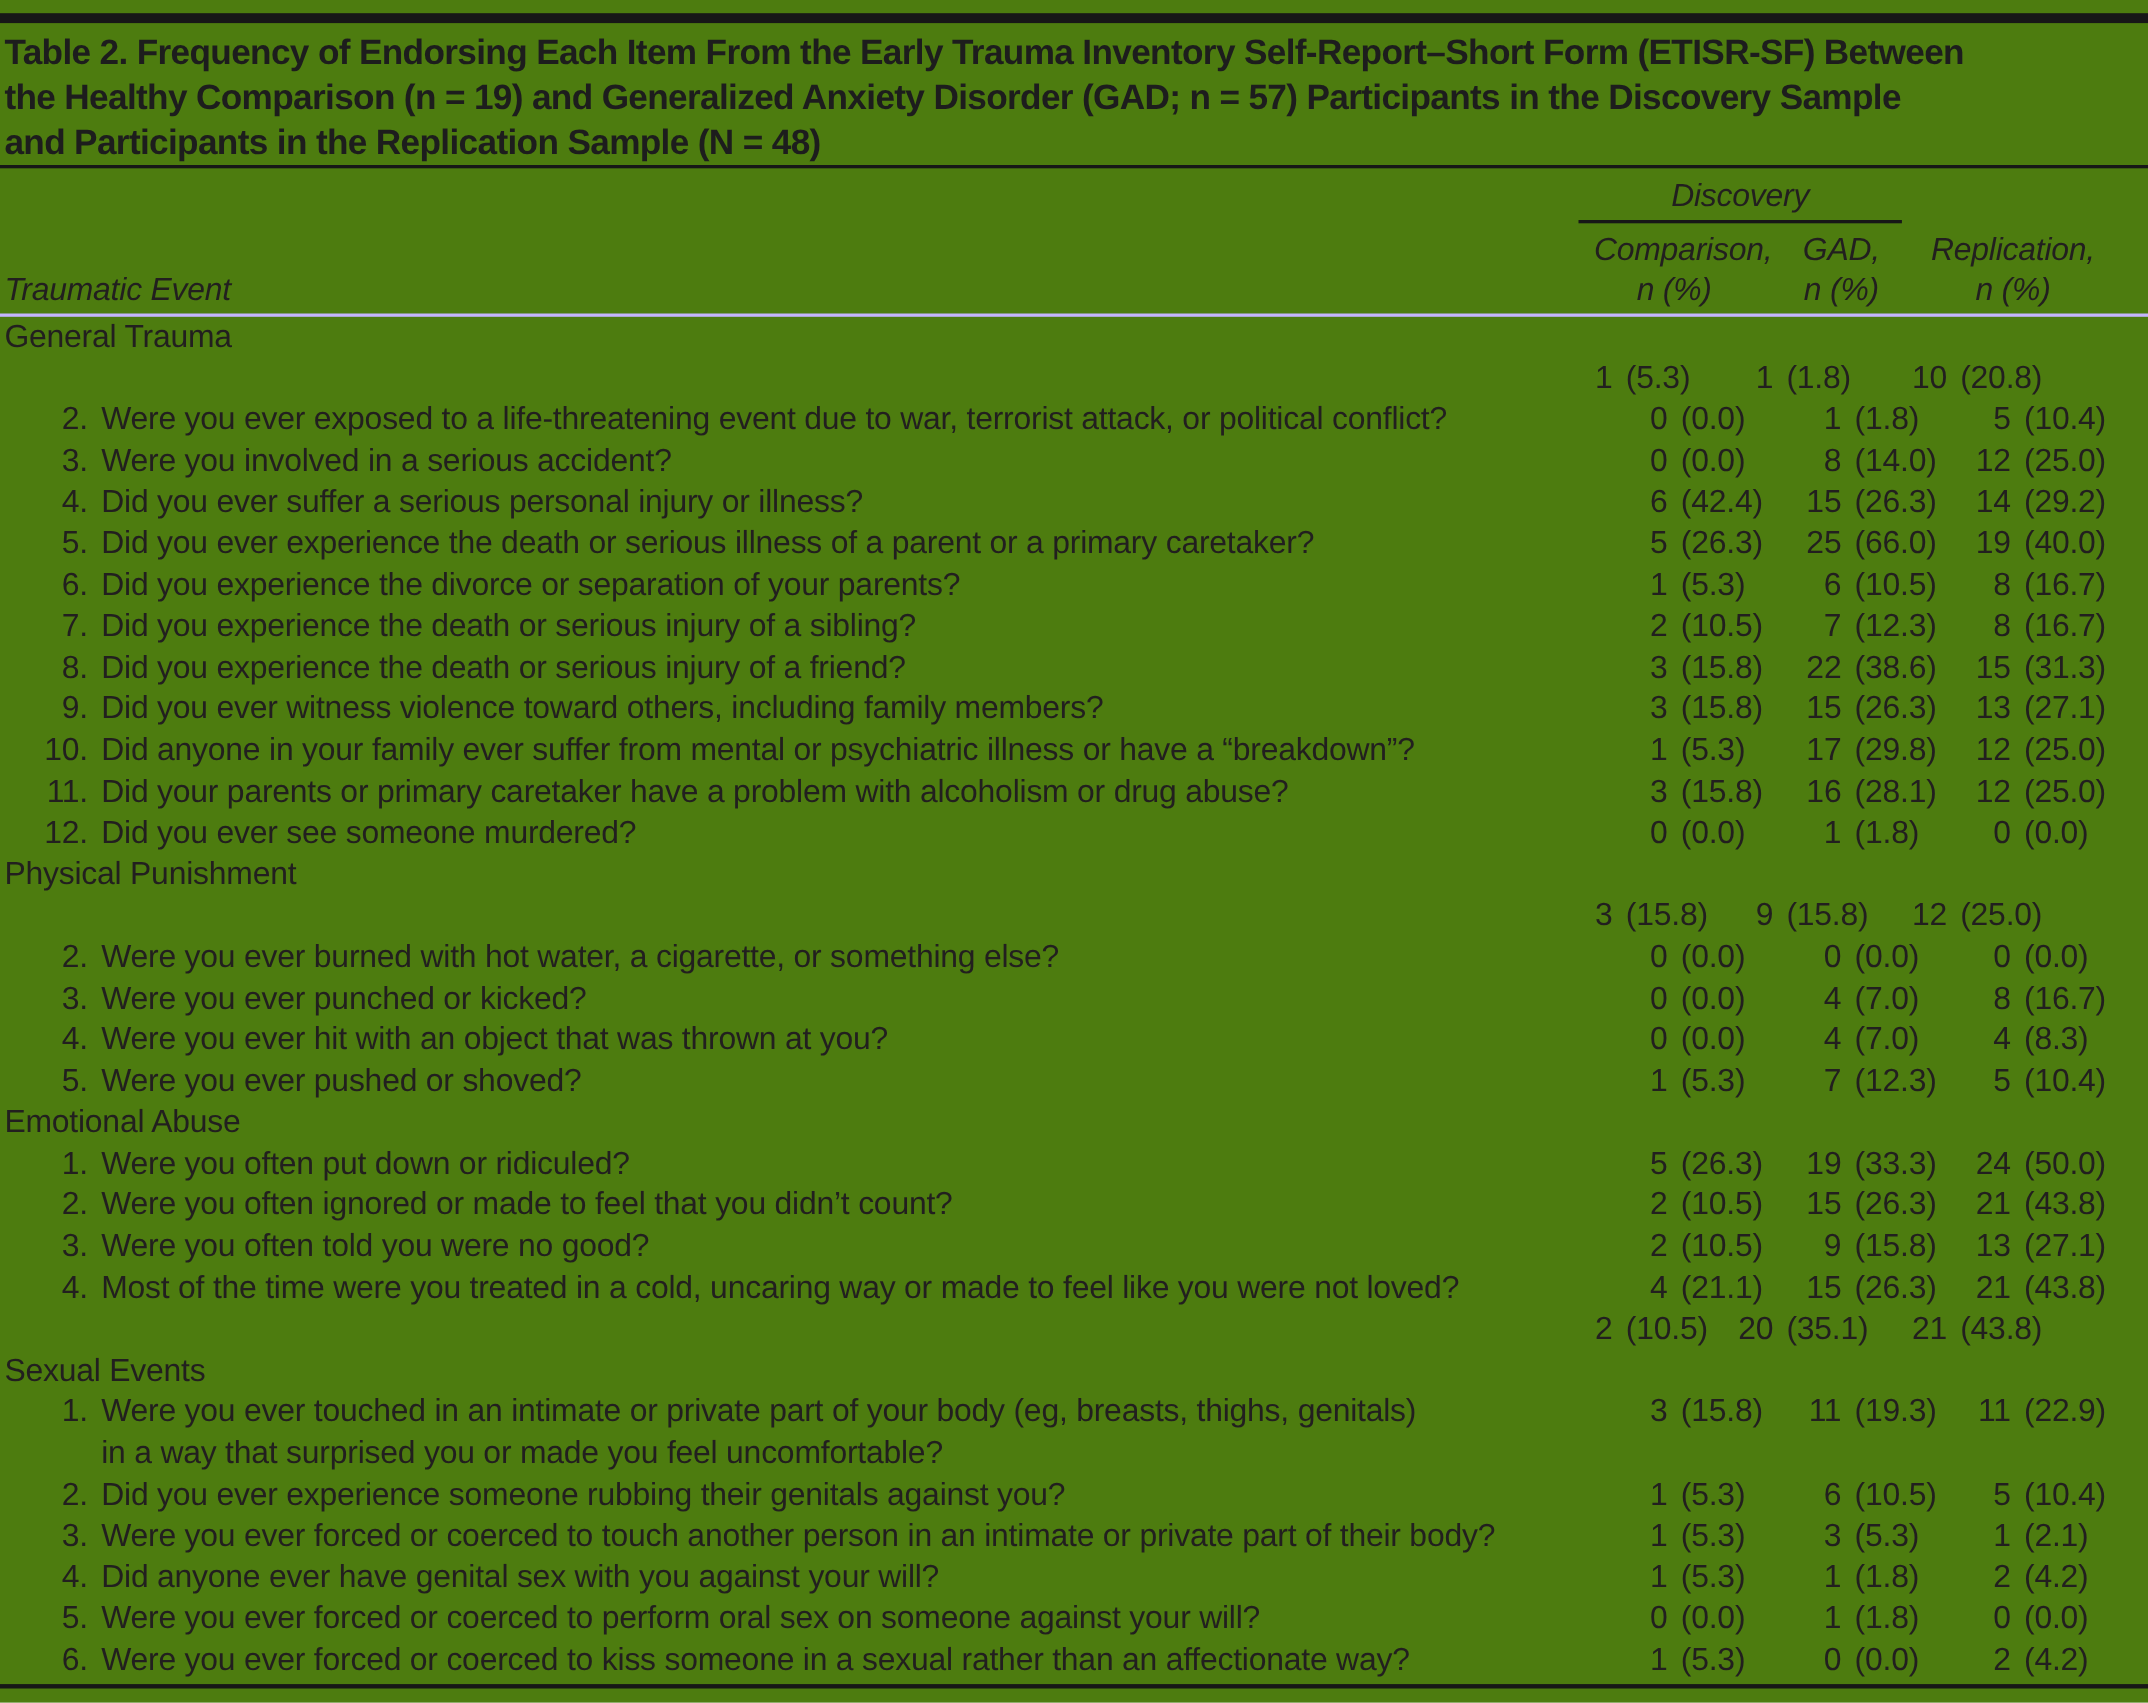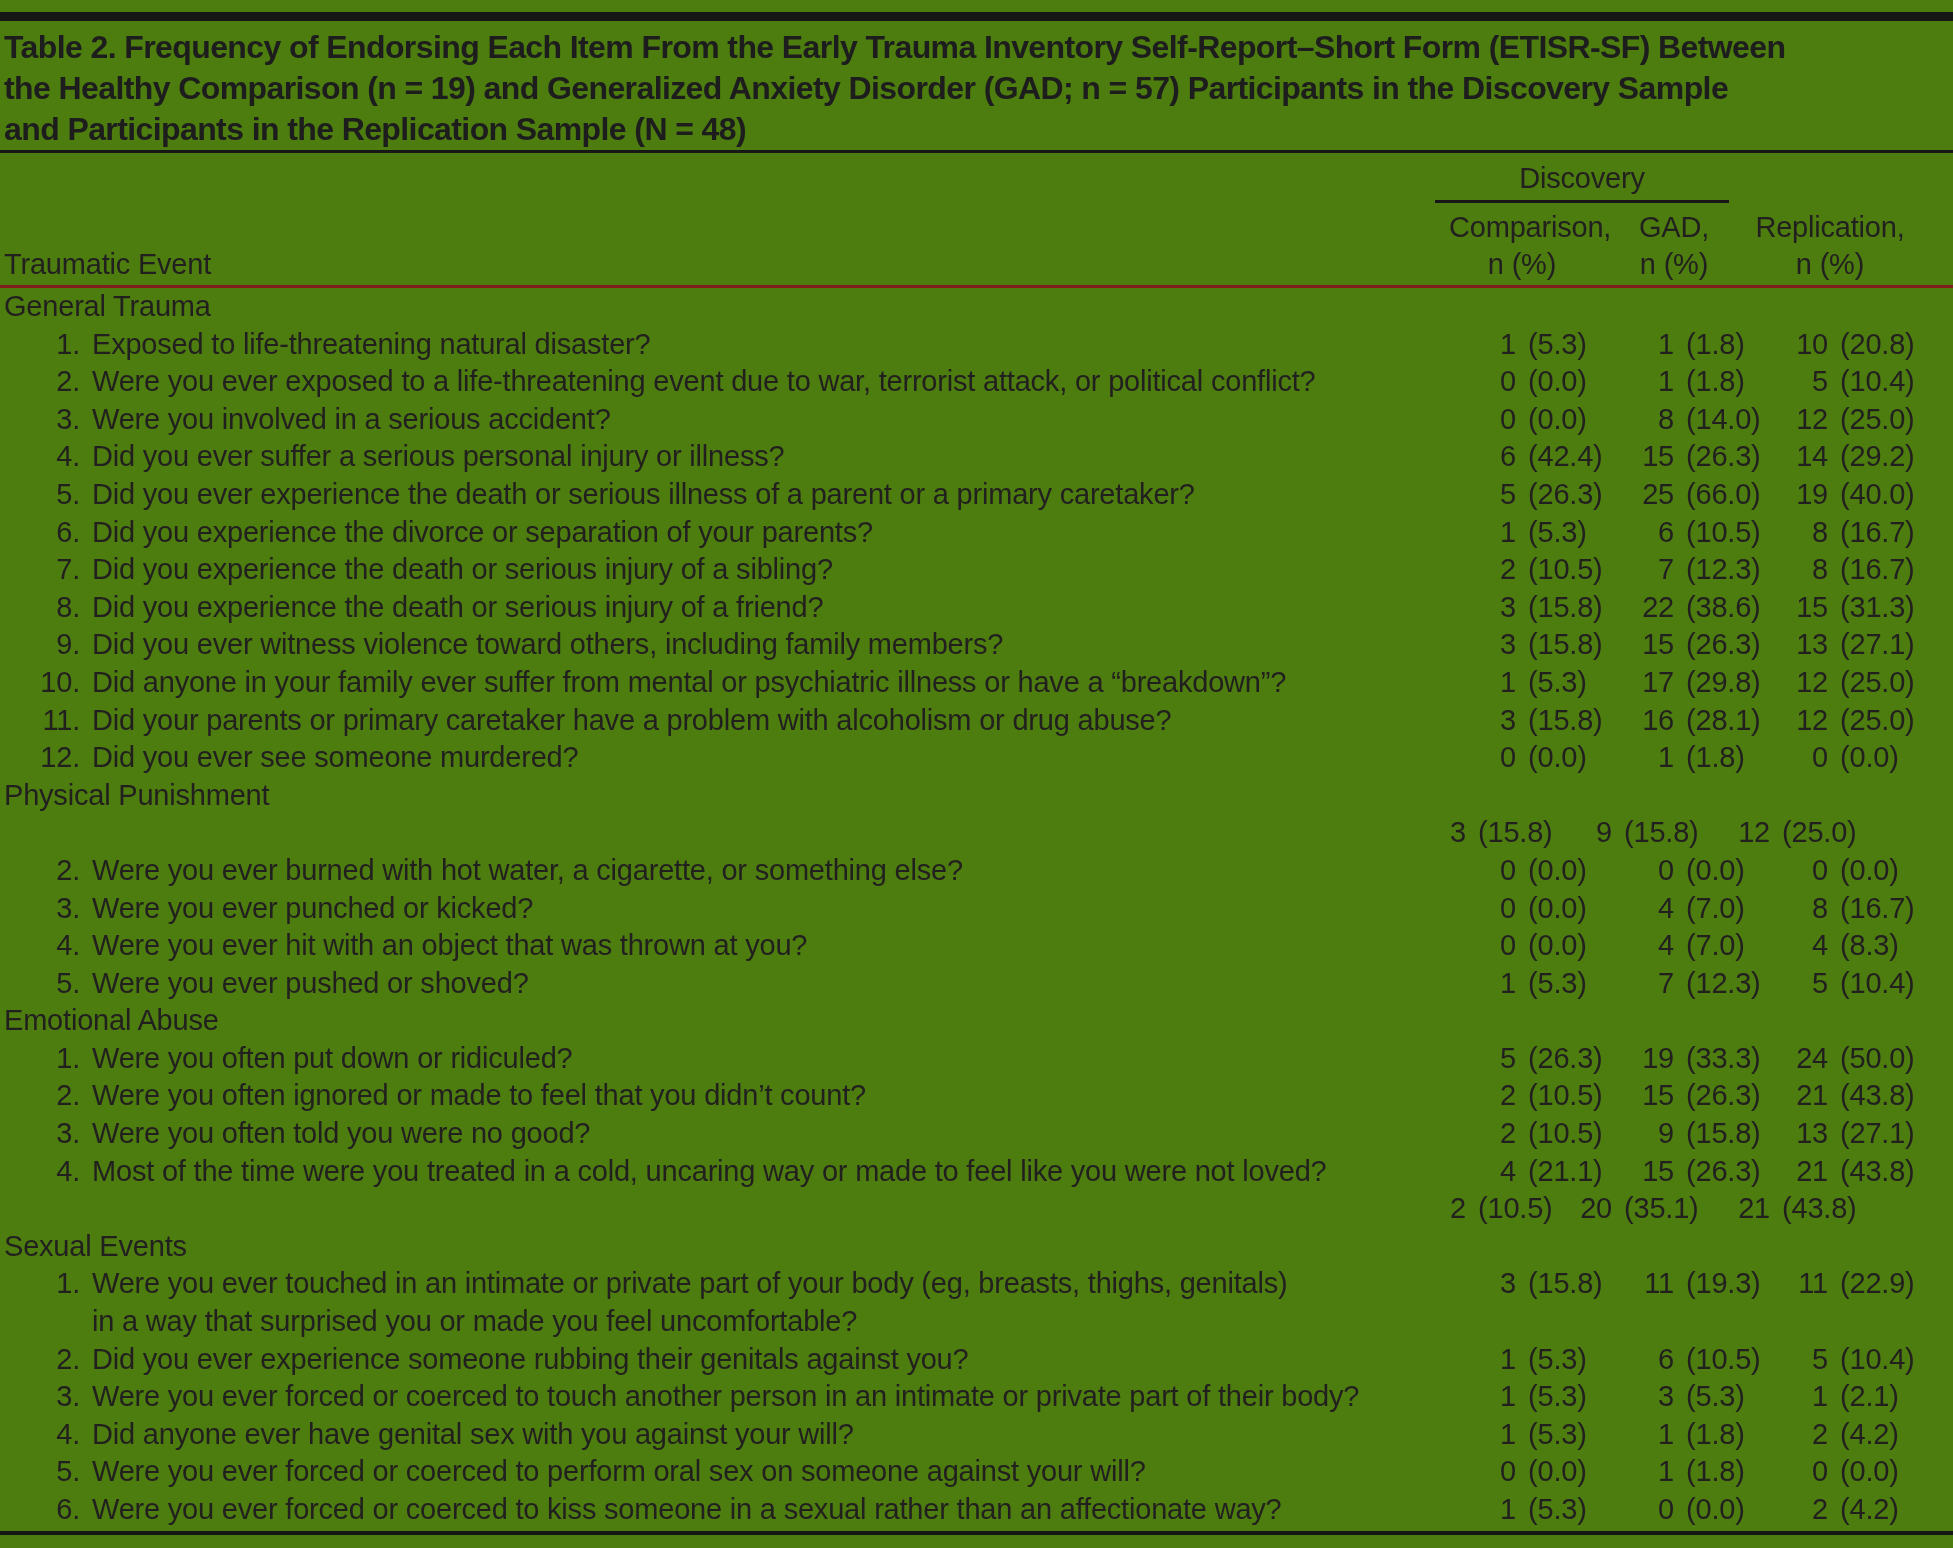--- a/index.html
+++ b/index.html
@@ -15,23 +15,23 @@
   }
   .title div{height:41px;}
   
   .grid-cols{
     display:grid;
     grid-template-columns:1fr 50px 96px 62px 96px 58px 96px;
     padding-left:4px;padding-right:46px;
   }
   .header{
     position:absolute;top:150px;left:0;right:0;height:132px;
-    border-top:3px solid #171717;border-bottom:3px solid #7f1d1d;
+    border-top:3px solid #171717;border-bottom:3px solid #c4b5fd;
     grid-template-rows:50px 40px 42px;
-    font-size:29px;letter-spacing:-0.2px;
+    font-size:29px;letter-spacing:-0.2px;font-style:italic;
   }
   .spanner{
     grid-column:2/6;grid-row:1;text-align:center;align-self:end;
     padding-bottom:5px;border-bottom:3px solid #171717;
     margin-left:-14px;margin-right:24px;
   }
   .colhead{grid-row:2;text-align:center;align-self:end;line-height:31px;white-space:nowrap;}
   .subhead{grid-row:3;text-align:center;align-self:center;line-height:31px;}
   .ch1{grid-column:2/4;} .ch2{grid-column:4/6;} .ch3{grid-column:6/8;}
   .row-label{grid-column:1;grid-row:3;align-self:center;white-space:nowrap;}
@@ -71,21 +71,20 @@
     <div class="subhead ch1">n (%)</div>
     <div class="subhead ch2">n (%)</div>
     <div class="subhead ch3">n (%)</div>
   </div>
 
   <div class="tbody">
       <div class="row">
         <div class="event-cell section-name">General Trauma</div>
       </div>
       <div class="row">
-        <div class="event-cell"><span class="num">1.</span><span class="qtext">Exposed to life-threatening natural disaster?</span></div>
         <div class="vn">1</div>
         <div class="vp">(5.3)</div>
         <div class="vn">1</div>
         <div class="vp">(1.8)</div>
         <div class="vn">10</div>
         <div class="vp">(20.8)</div>
       </div>
       <div class="row">
         <div class="event-cell"><span class="num">2.</span><span class="qtext">Were you ever exposed to a life-threatening event due to war, terrorist attack, or political conflict?</span></div>
         <div class="vn">0</div>

